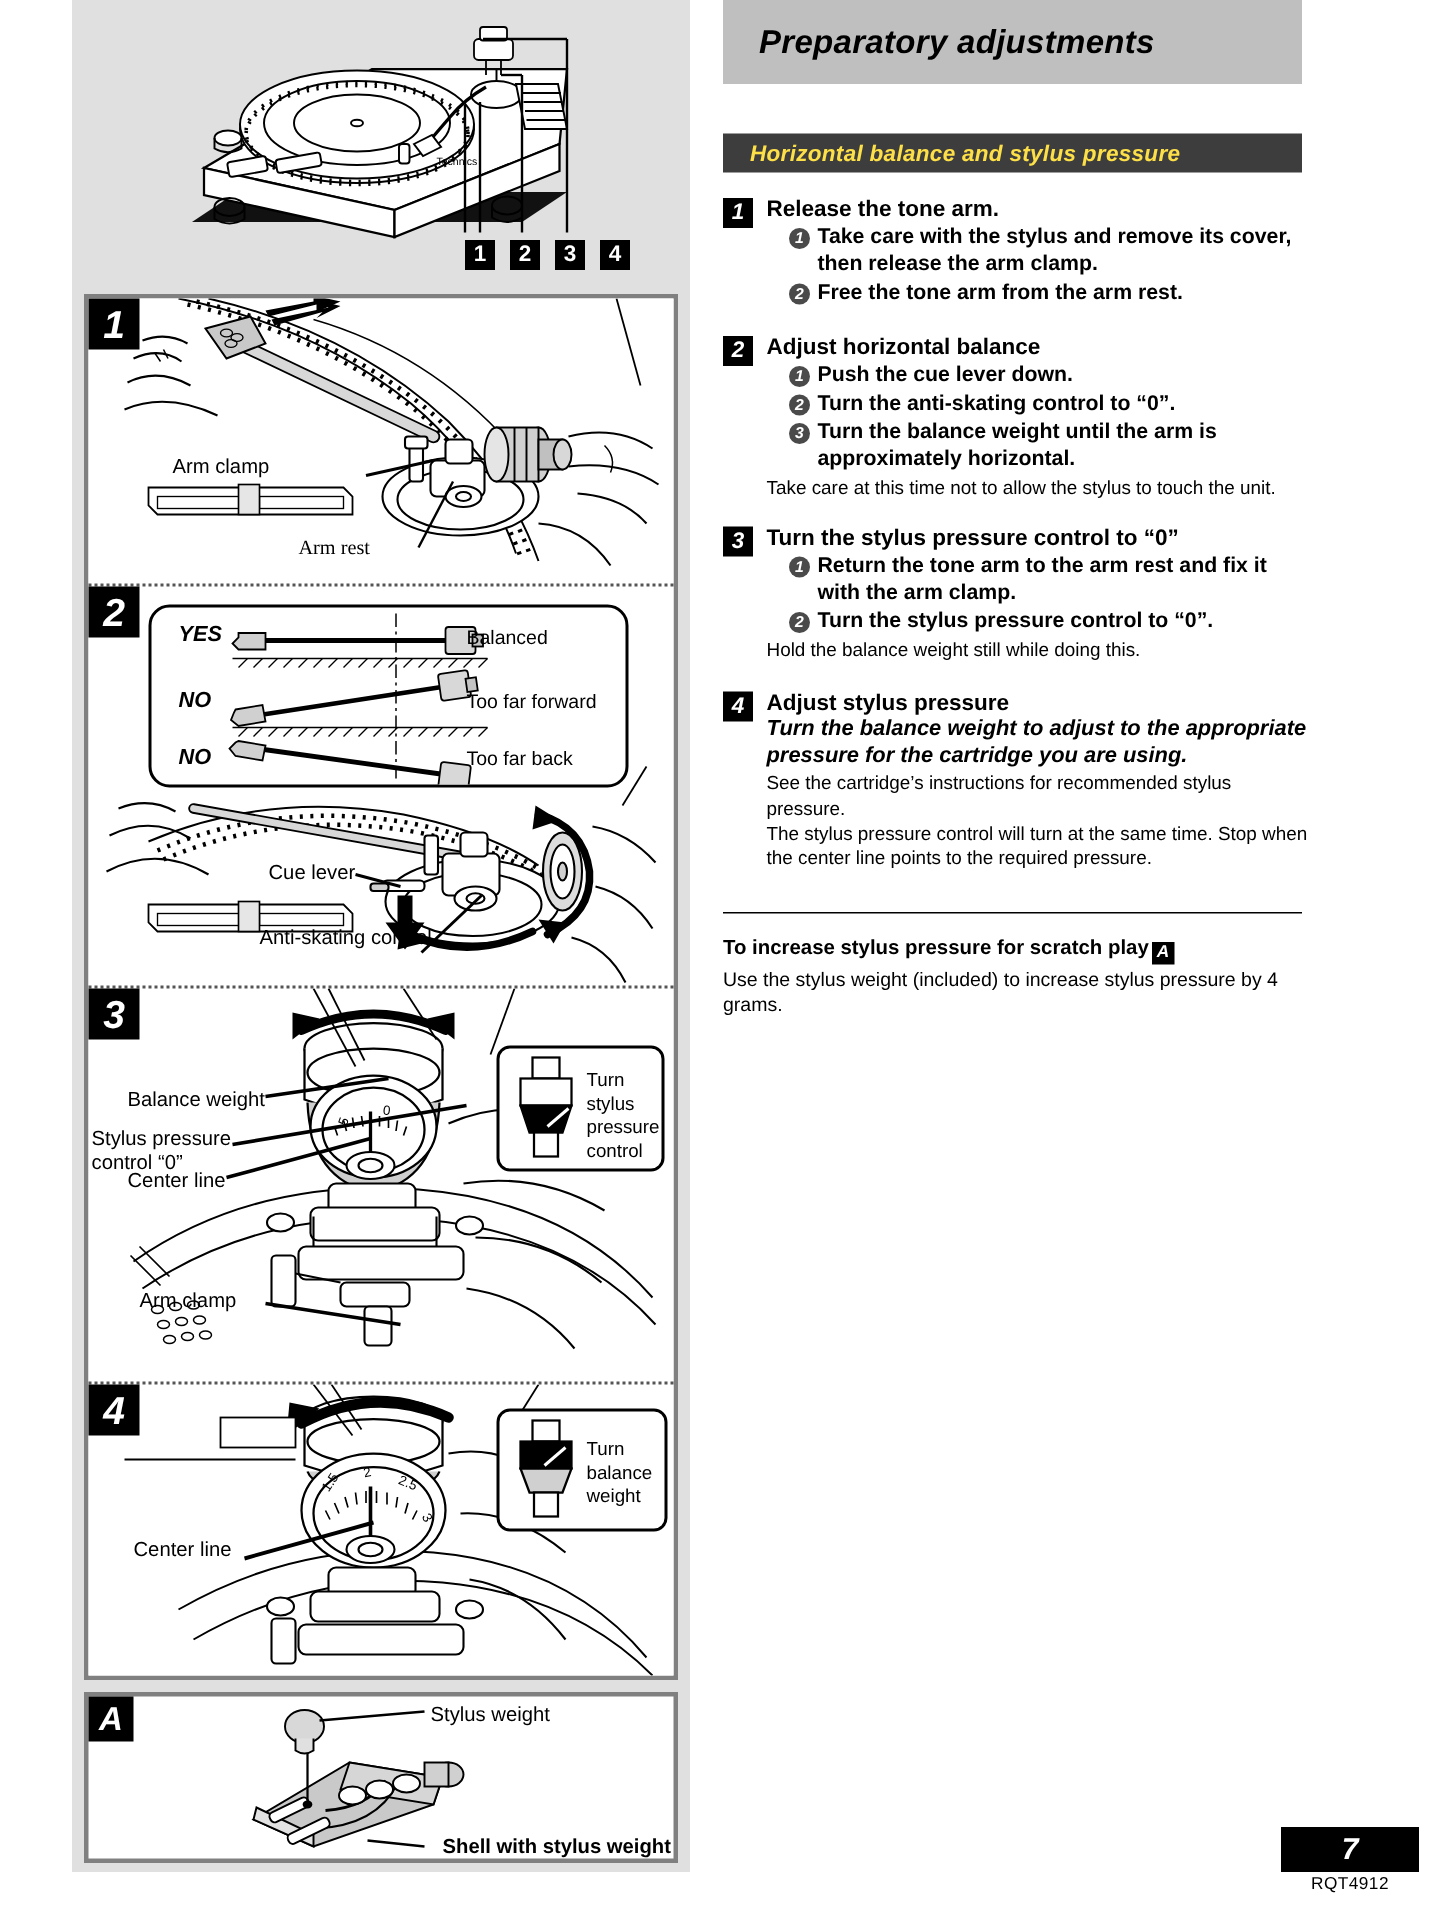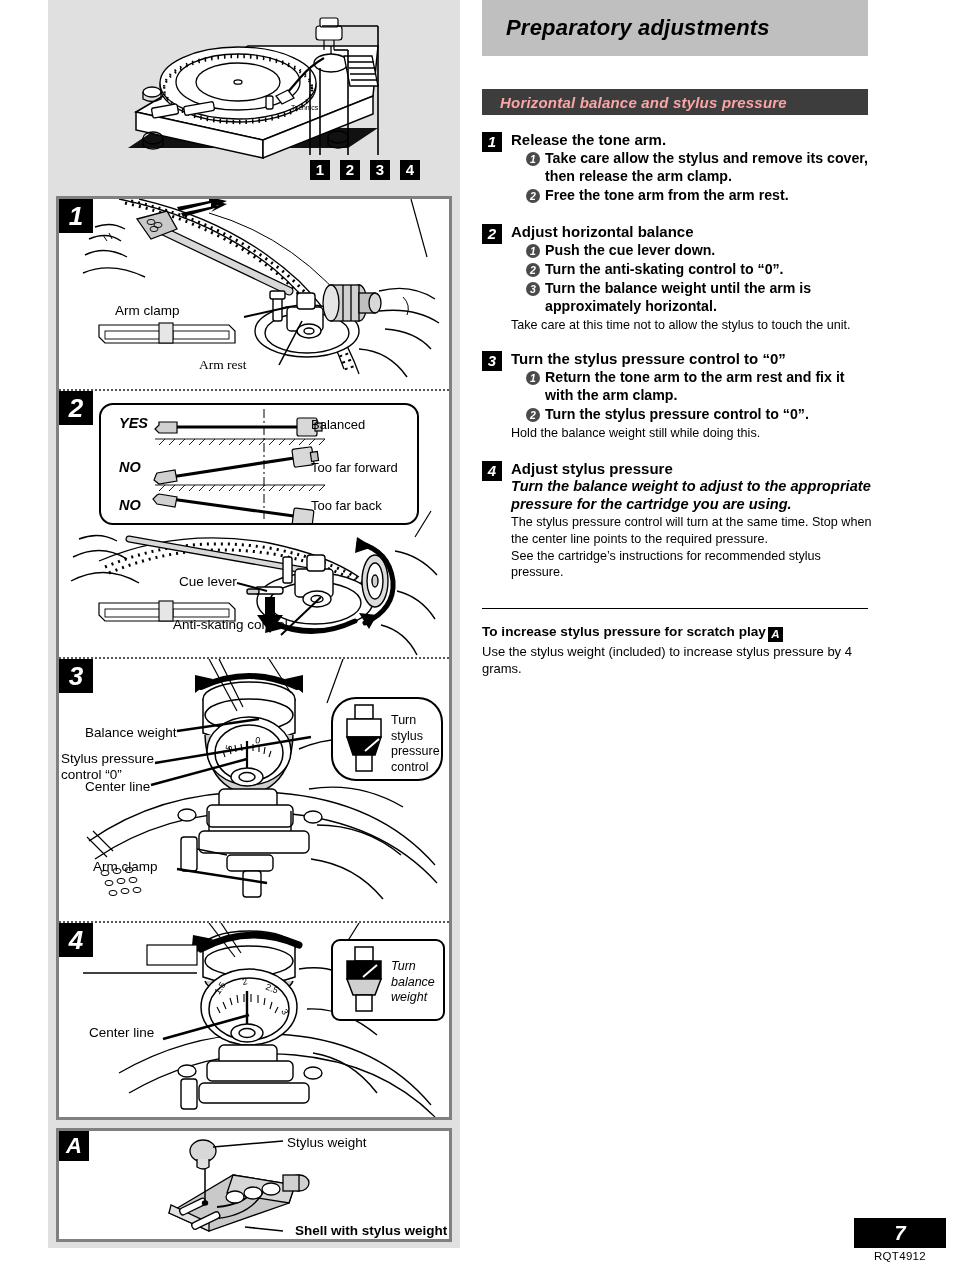--- a/index.html
+++ b/index.html
@@ -78,21 +78,21 @@
   .right-col { position: absolute; left: 482px; top: 0; width: 390px; }
   .title-bar {
     background: #bfbfbf; height: 56px; width: 386px;
     display: flex; align-items: center; padding-left: 24px;
   }
   .title-bar h1 { font-size: 22px; font-style: italic; font-weight: bold; letter-spacing: .2px; }
   .section-bar {
     margin-top: 33px; background: #3d3d3d; height: 26px; width: 386px;
     display: flex; align-items: center; padding-left: 18px;
   }
-  .section-bar h2 { font-size: 15px; color: #fca5a5; font-style: italic; font-weight: bold; letter-spacing: .2px; }
+  .section-bar h2 { font-size: 15px; color: #fde047; font-style: italic; font-weight: bold; letter-spacing: .2px; }
 
   .step { position: relative; margin-top: 13px; padding-left: 29px; }
   .step .num {
     position: absolute; left: 0; top: 1px; width: 20px; height: 20px;
     background: #000; color: #fff; font-weight: bold; font-style: italic;
     font-size: 15px; line-height: 20px; text-align: center;
   }
   .step h3 { font-size: 15px; font-weight: bold; line-height: 1.22; }
   .sublist { list-style: none; margin-top: 1px; padding-left: 15px; }
   .sublist li {
@@ -470,21 +470,21 @@
           </g>
           <text x="196" y="84" font-family="Liberation Sans, sans-serif" font-size="9" fill="#000" transform="rotate(6 196 84)">0</text>
           <text x="172" y="92" font-family="Liberation Sans, sans-serif" font-size="9" fill="#000" transform="rotate(-70 172 92)">5</text>
         </svg>
 
         <div class="lbl" style="left:26px; top:66px;text-align:right;">Balance weight</div>
         <div class="lbl" style="left:2px; top:92px; width:108px; white-space:normal; line-height:1.2;">Stylus pressure control “0”</div>
         <div class="lbl" style="left:26px; top:120px;">Center line</div>
         <div class="lbl" style="left:34px; top:200px;">Arm clamp</div>
 
-        <div class="inset" style="left:272px; top:38px; width:112px; height:84px;border-radius:25px;">
+        <div class="inset" style="left:272px; top:38px; width:112px; height:84px;">
           <svg width="50" height="76" viewBox="0 0 50 76" style="position:absolute;left:6px;top:4px;">
             <g stroke="#000" stroke-width="1.5" fill="#fff">
               <rect x="16" y="2" width="18" height="14"></rect>
               <rect x="8" y="16" width="34" height="18"></rect>
               <polygon points="8,34 42,34 36,52 14,52" fill="#000"></polygon>
               <rect x="17" y="52" width="16" height="16"></rect>
               <path d="M40,36 L26,48" stroke="#fff" stroke-width="2"></path>
             </g>
           </svg>
           <div class="inset-txt" style="left:58px; top:14px; width:50px;">Turn stylus pressure control</div>
@@ -539,21 +539,21 @@
 
             <path d="M104,116 L190,92" stroke-width="2.6"></path>
           </g>
           <text x="184" y="62" font-family="Liberation Sans, sans-serif" font-size="9" fill="#000" transform="rotate(-12 184 62)">2</text>
           <text x="206" y="66" font-family="Liberation Sans, sans-serif" font-size="9" fill="#000" transform="rotate(22 206 66)">2.5</text>
           <text x="222" y="88" font-family="Liberation Sans, sans-serif" font-size="9" fill="#000" transform="rotate(62 222 88)">3</text>
           <text x="160" y="72" font-family="Liberation Sans, sans-serif" font-size="9" fill="#000" transform="rotate(-56 160 72)">1.5</text>
         </svg>
         <div class="lbl" style="left:30px; top:102px;">Center line</div>
 
-        <div class="inset" style="left:272px; top:16px; width:114px; height:82px;font-style:italic;">
+        <div class="inset" style="left:272px; top:16px; width:114px; height:82px;">
           <svg width="50" height="74" viewBox="0 0 50 74" style="position:absolute;left:6px;top:4px;">
             <g stroke="#000" stroke-width="1.5" fill="#fff">
               <rect x="16" y="2" width="18" height="14"></rect>
               <rect x="8" y="16" width="34" height="18" fill="#000"></rect>
               <polygon points="8,34 42,34 36,50 14,50" fill="#d0d0d0"></polygon>
               <rect x="17" y="50" width="16" height="16"></rect>
               <path d="M38,20 L24,32" stroke="#fff" stroke-width="2"></path>
             </g>
           </svg>
           <div class="inset-txt" style="left:58px; top:18px; width:54px;">Turn balance weight</div>
@@ -607,21 +607,21 @@
     <div class="section-bar">
       <h2>Horizontal balance and stylus pressure</h2>
     </div>
 
     <div class="step" style="margin-top:16px;">
       <div class="num">1</div>
       <h3>Release the tone arm.</h3>
       <ul class="sublist">
         <li>
           <span class="bullet">1</span>
-          <span>Take care allow the stylus and remove its cover, then release the arm clamp.</span>
+          <span>Take care with the stylus and remove its cover, then release the arm clamp.</span>
         </li>
         <li>
           <span class="bullet">2</span>
           <span>Free the tone arm from the arm rest.</span>
         </li>
       </ul>
     </div>
 
     <div class="step" style="margin-top:18px;">
       <div class="num">2</div>
@@ -656,22 +656,22 @@
           <span>Turn the stylus pressure control to “0”.</span>
         </li>
       </ul>
       <p class="note">Hold the balance weight still while doing this.</p>
     </div>
 
     <div class="step" style="margin-top:18px;">
       <div class="num">4</div>
       <h3>Adjust stylus pressure</h3>
       <p class="bold-body">Turn the balance weight to adjust to the appropriate pressure for the cartridge you are using.</p>
+      <p class="note">See the cartridge’s instructions for recommended stylus pressure.</p>
       <p class="note">The stylus pressure control will turn at the same time. Stop when the center line points to the required pressure.</p>
-      <p class="note">See the cartridge’s instructions for recommended stylus pressure.</p>
     </div>
 
     <div class="divider"></div>
 
     <div class="extra">
       <h4>
         <span>To increase stylus pressure for scratch play</span><span class="badge-inline">A</span>
       </h4>
       <p>Use the stylus weight (included) to increase stylus pressure by 4 grams.</p>
     </div>

